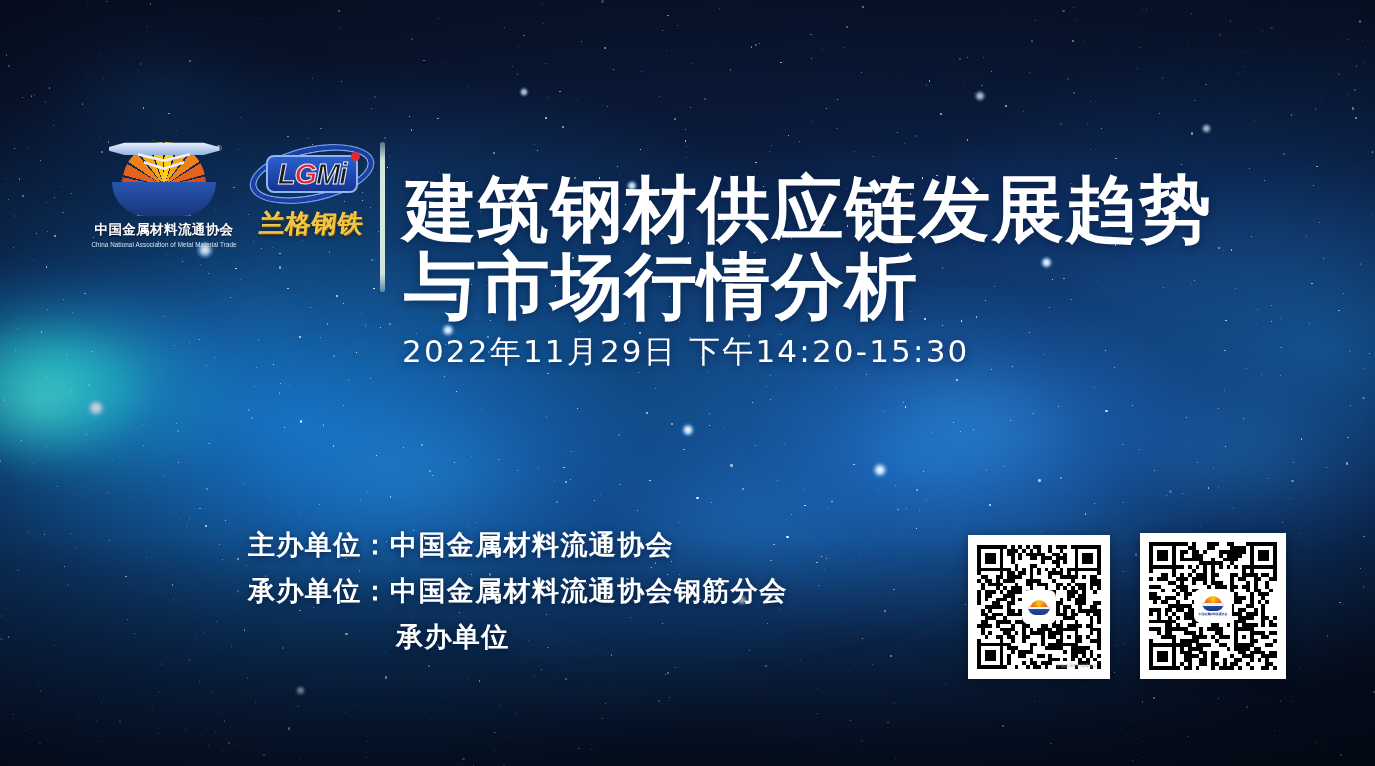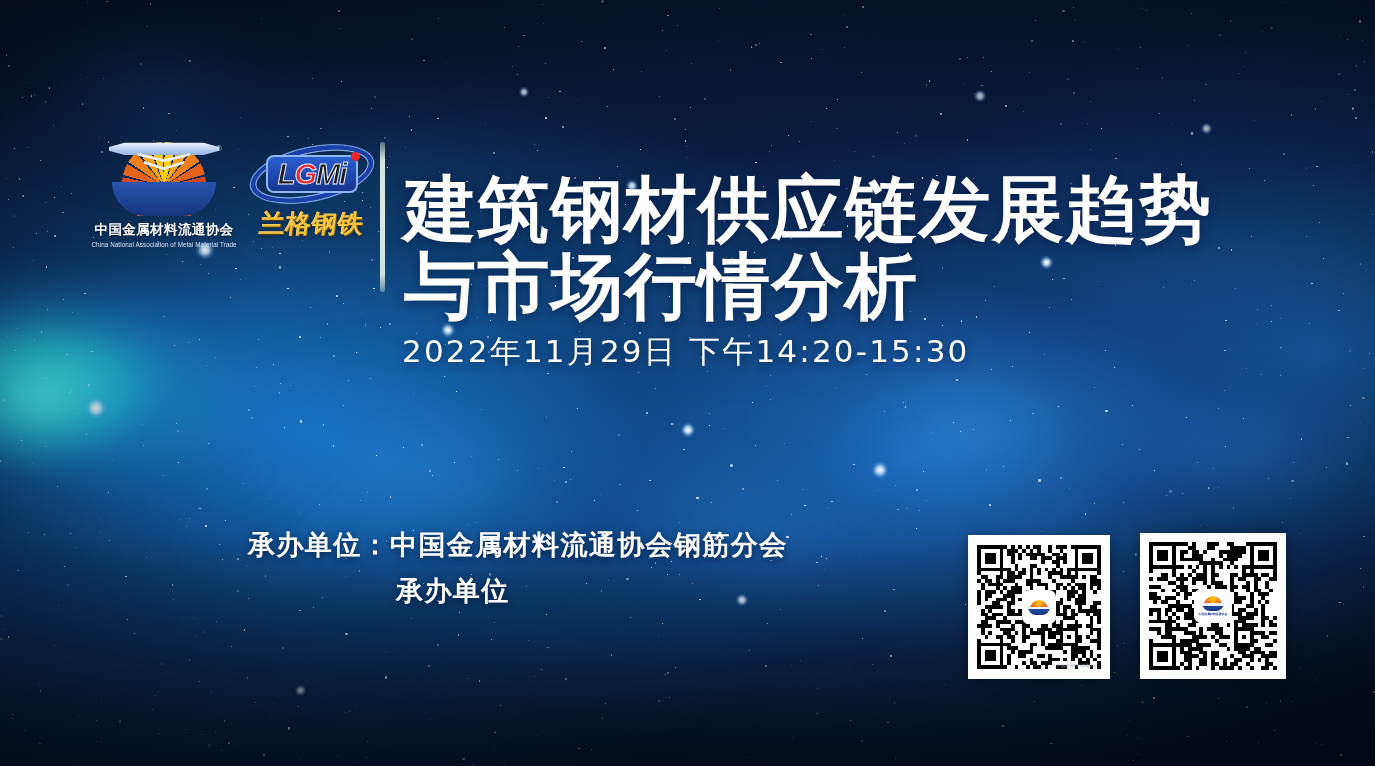--- a/index.html
+++ b/index.html
@@ -1305,20 +1305,21 @@
   <div class="divider"></div>
 
   <div class="title">
     <div class="title-line">建筑钢材供应链发展趋势</div>
     <div class="title-line">与市场行情分析</div>
   </div>
 
   <div class="date">2022年11月29日  下午14:20-15:30</div>
 
   <div class="orgs" id="orgs">
+      <div class="org-line">主办单位：中国金属材料流通协会</div>
       <div class="org-line">承办单位：中国金属材料流通协会钢筋分会</div>
       <div class="org-line indent">承办单位</div>
     </div>
 
   <div class="qr-wrap qr-left">
     <div class="qr-canvas">
       <svg id="qr1" viewBox="0 0 33 33" shape-rendering="crispEdges">
           <rect x="0" y="0" width="33" height="33" fill="#ffffff"></rect>
           <rect x="0" y="0" width="1" height="1" fill="#000000"></rect>
           <rect x="1" y="0" width="1" height="1" fill="#000000"></rect>

